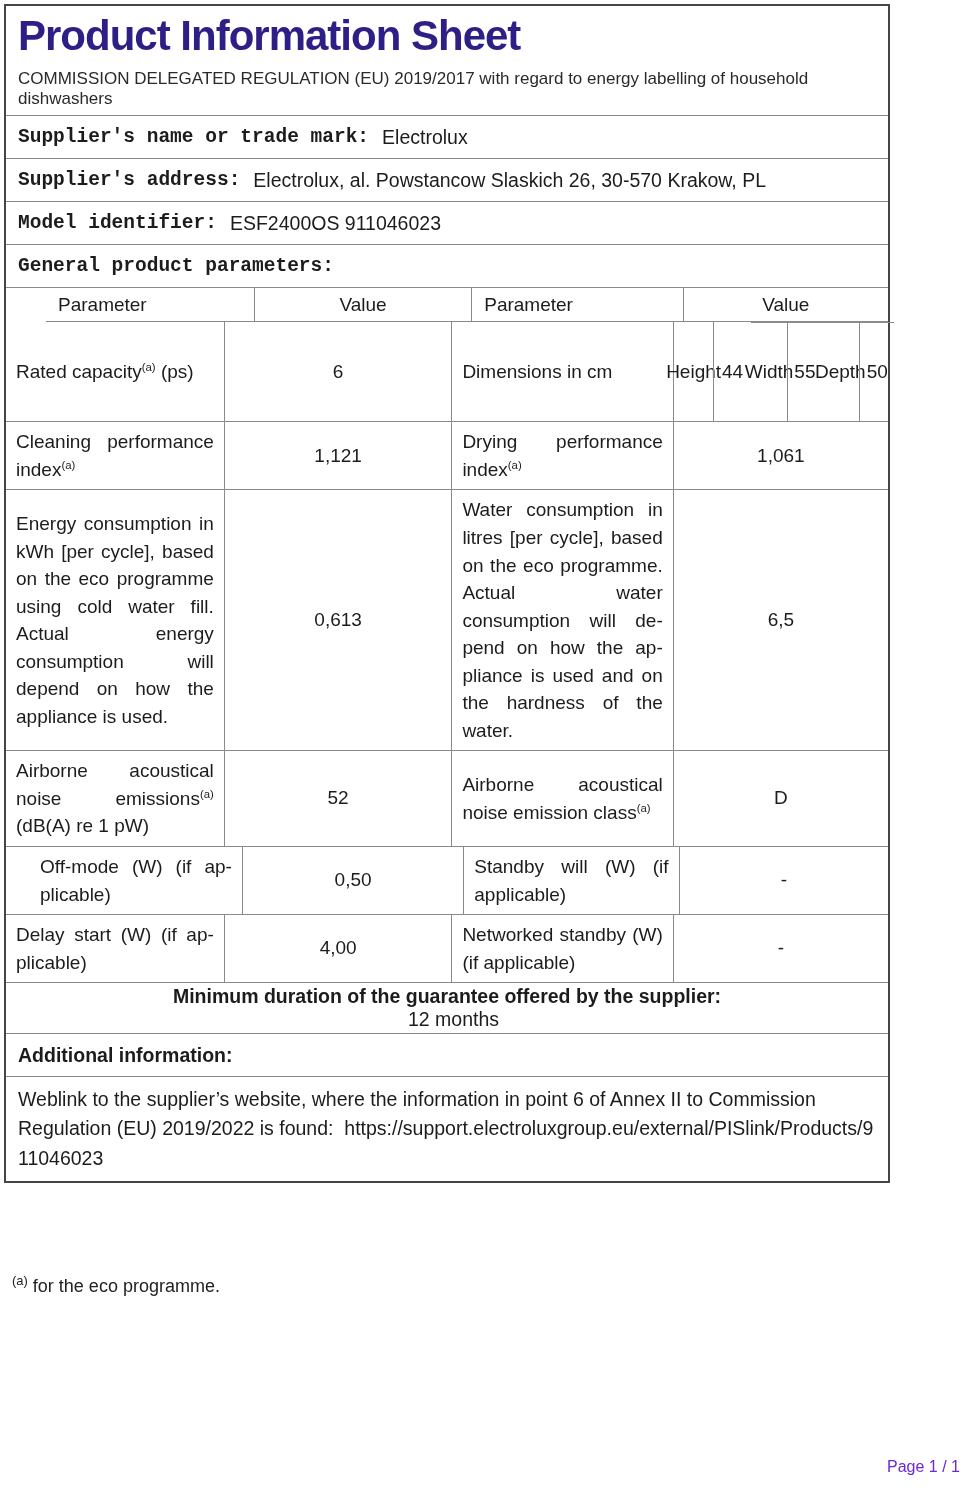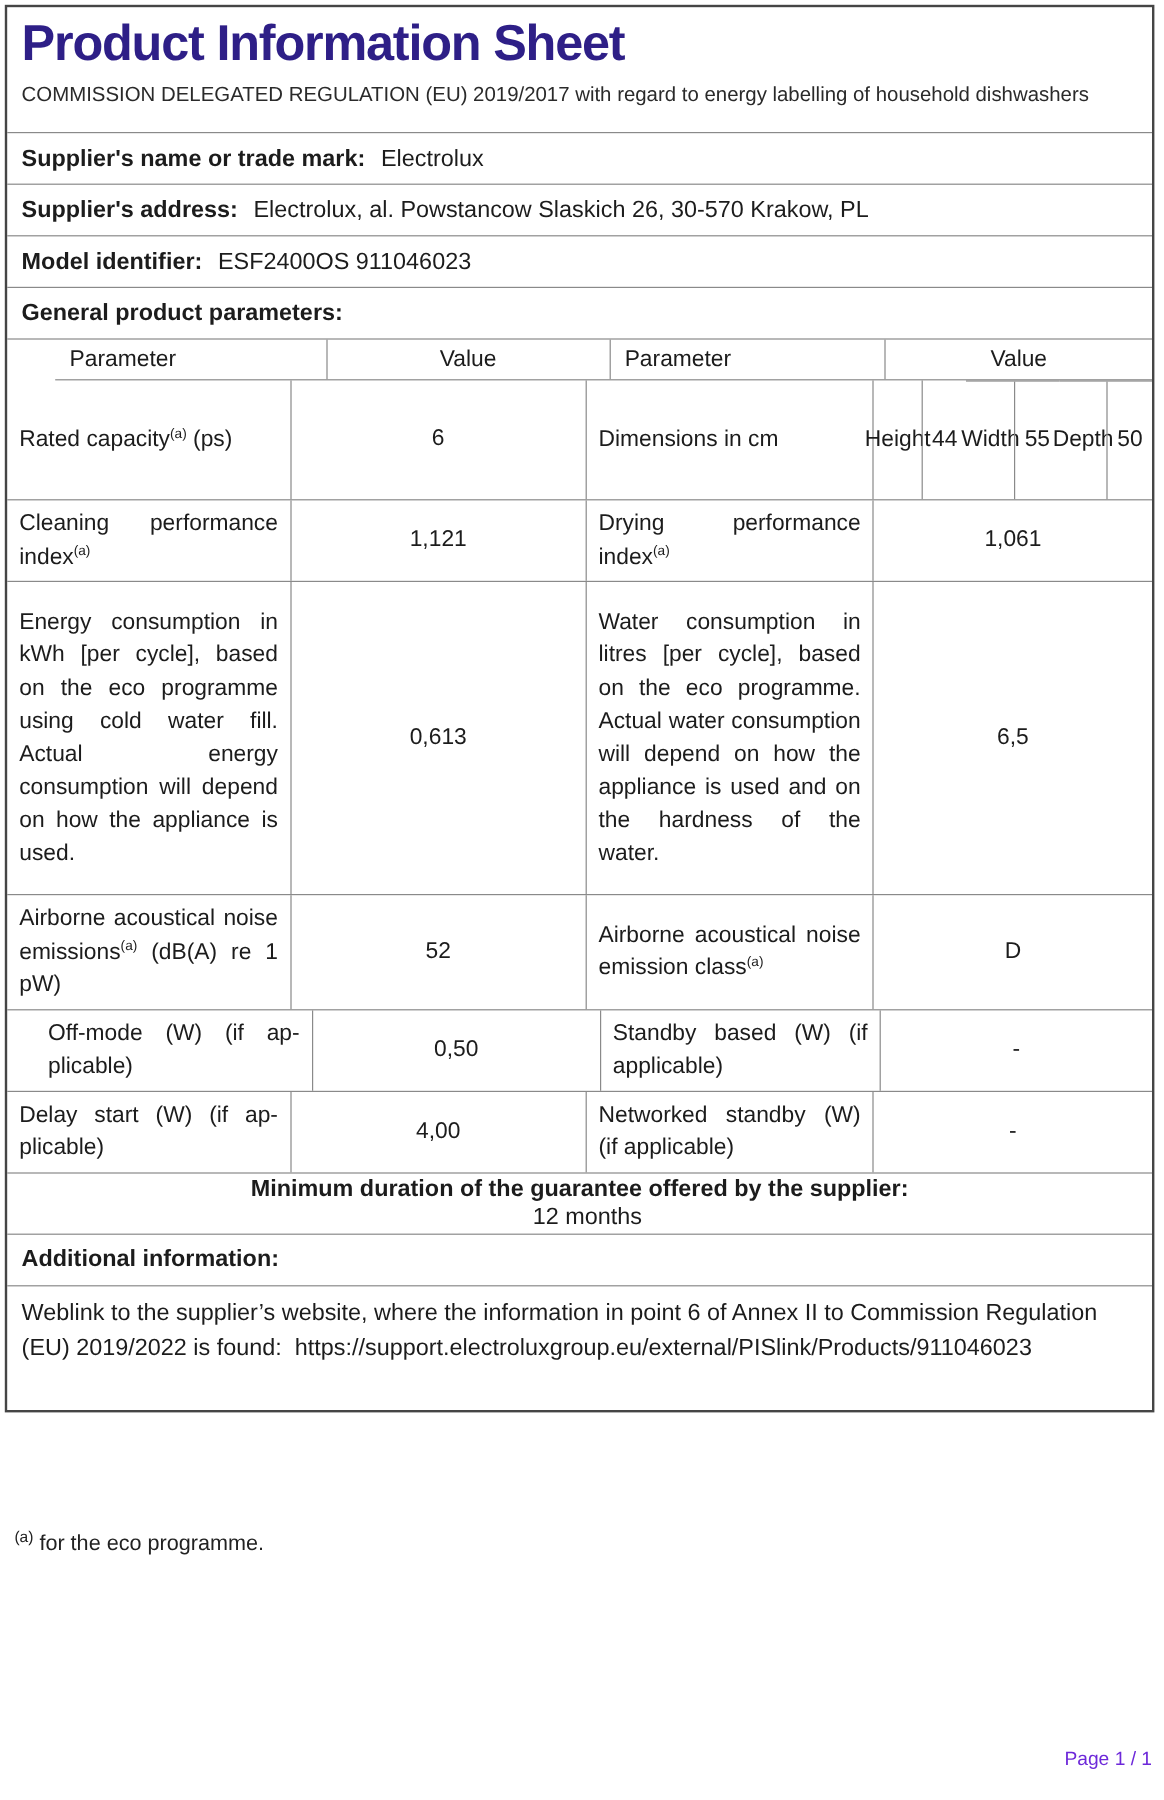--- a/index.html
+++ b/index.html
@@ -6,21 +6,21 @@
   html, body { width: 970px; height: 1500px; }
   body {
     background: #ffffff;
     font-family: "Liberation Sans", "DejaVu Sans", sans-serif;
     color: #1c1c1c;
     position: relative;
   }
   .sheet {
     position: absolute;
     left: 4px; top: 4px;
-    width: 958px;
+    width: 886px;
     border: 2px solid #454545;
     background: #ffffff;
   }
   
   .title-block {
     min-height: 105px;
     padding: 6px 12px 6px 12px;
     border-bottom: 1.5px solid #8a8a8a;
   }
   .title-block h1 {
@@ -37,21 +37,21 @@
   }
   
   .info-row {
     min-height: 43px;
     display: flex;
     align-items: center;
     padding: 2px 12px;
     border-bottom: 1.5px solid #8a8a8a;
     font-size: 19.5px;
   }
-  .info-row .lbl { font-weight: bold; }
+  .info-row .lbl { font-weight: bold; font-family: Liberation Mono, monospace; }
   .info-row .val { margin-left: 13px; }
   
   .thead, .trow {
     display: grid;
     grid-template-columns: 24.7% 25.8% 25.1% 24.4%;
     border-bottom: 1.5px solid #8a8a8a;
     font-size: 19px;
   }
   .thead { min-height: 34px; margin-left: 40px; }
   .thead > div { display: flex; align-items: center; padding: 2px 12px; }
@@ -212,21 +212,21 @@
     </div>
     <div class="vc">D</div>
   </div>
 
   <div class="trow rh-off">
     <div class="pc">
       <p>Off-mode (W) (if ap­plicable)</p>
     </div>
     <div class="vc">0,50</div>
     <div class="pc">
-      <p>Standby based (W) (if applicable)</p>
+      <p>Standby will (W) (if applicable)</p>
     </div>
     <div class="vc">-</div>
   </div>
 
   <div class="trow rh-delay">
     <div class="pc">
       <p>Delay start (W) (if ap­plicable)</p>
     </div>
     <div class="vc">4,00</div>
     <div class="pc">

